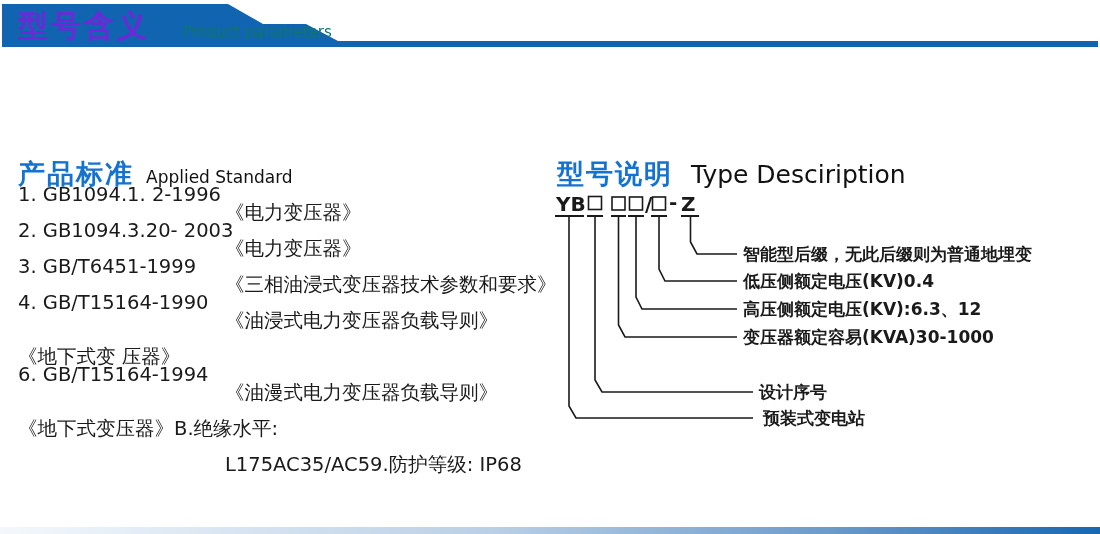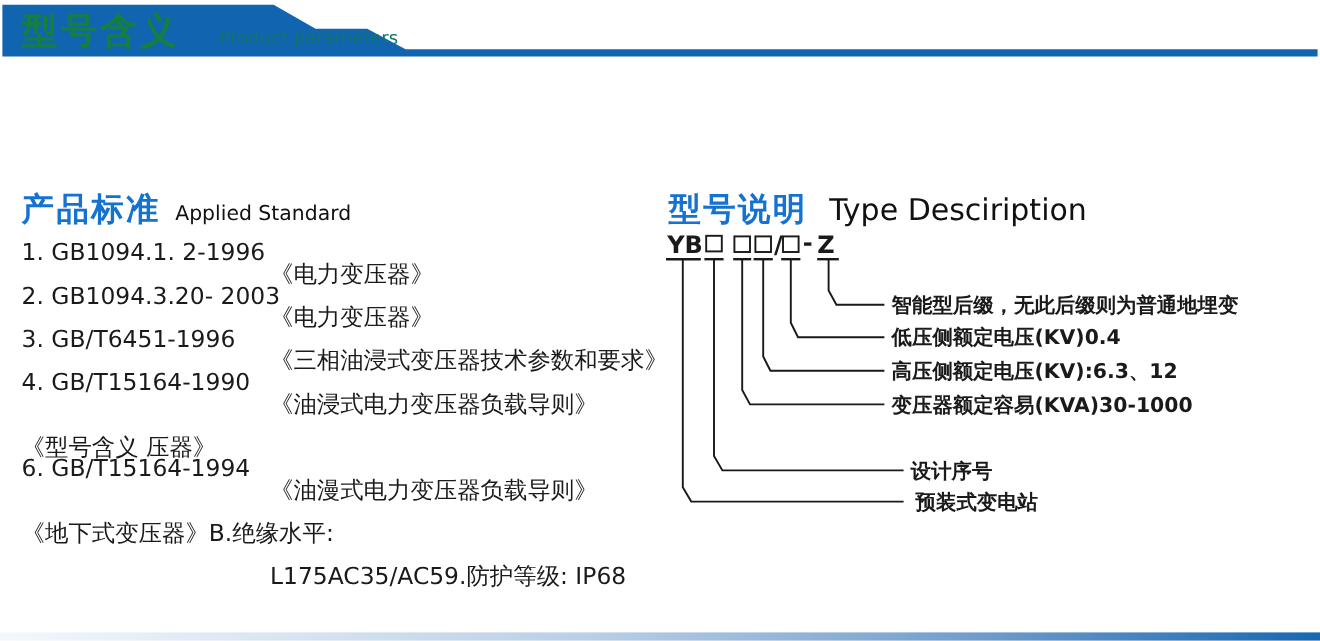--- a/index.html
+++ b/index.html
@@ -1,33 +1,33 @@
 <!DOCTYPE html>
 <html><head>
 <meta charset="utf-8">
 <style>
   html,body{margin:0;padding:0;}
   body{font-family:"DejaVu Sans","Liberation Sans",sans-serif;background:#ffffff;}
   .page{position:relative;width:1100px;height:534px;background:#ffffff;overflow:hidden;}
 
   
   .banner-svg{position:absolute;left:0;top:0;width:1100px;height:50px;}
-  .banner-title{position:absolute;left:18px;top:6px;color:#15803d;font-size:30px;font-weight:bold;letter-spacing:3px;white-space:nowrap;}
+  .banner-title{position:absolute;left:18px;top:6px;color:#6d28d9;font-size:30px;font-weight:bold;letter-spacing:3px;white-space:nowrap;}
   .banner-subtitle{position:absolute;left:183px;top:23px;color:#0f766e;font-size:15px;white-space:nowrap;}
 
   
   .sec-head{position:absolute;display:flex;align-items:baseline;white-space:nowrap;}
   .sec-head-left{left:18px;top:108px;}
   .sec-head-right{left:557px;top:108px;}
   .sec-head .cn{font-size:27px;font-weight:bold;color:#1472d0;letter-spacing:2px;margin-top:48px;}
   .sec-head .en{font-size:17px;color:#111111;margin-left:12px;}
   .sec-head-right .en{font-size:25px;margin-left:18px;}
 
   
-  .std-list{position:absolute;left:18px;top:192px;width:540px;color:#1a1a1a;font-size:19.5px;}
+  .std-list{position:absolute;left:18px;top:176px;width:540px;color:#1a1a1a;font-size:19.5px;}
   .std-row{display:flex;height:36px;align-items:center;white-space:nowrap;}
   .std-code{width:207px;flex:0 0 207px;}
   .std-title{flex:1;margin-top:36px;}
 
   
   .diagram-svg{position:absolute;left:540px;top:185px;width:560px;height:249px;}
   .diagram-svg text{fill:#1a1a1a;font-family:"DejaVu Sans","Liberation Sans",sans-serif;}
   .code-txt{font-size:20px;font-weight:bold;}
   .label-txt{font-size:17px;font-weight:bold;}
   .small-label-txt{font-size:17px;font-weight:bold;}
@@ -60,29 +60,29 @@
   <div class="std-list">
     <div class="std-row">
       <span class="std-code">1. GB1094.1. 2-1996</span>
       <span class="std-title">《电力变压器》</span>
     </div>
     <div class="std-row">
       <span class="std-code">2. GB1094.3.20- 2003</span>
       <span class="std-title">《电力变压器》</span>
     </div>
     <div class="std-row">
-      <span class="std-code">3. GB/T6451-1996</span>
+      <span class="std-code">3. GB/T6451-1999</span>
       <span class="std-title">《三相油浸式变压器技术参数和要求》</span>
     </div>
     <div class="std-row">
       <span class="std-code">4. GB/T15164-1990</span>
       <span class="std-title">《油浸式电力变压器负载导则》</span>
     </div>
     <div class="std-row">
-      <span class="std-title">《型号含义 压器》</span>
+      <span class="std-title">《地下式变 压器》</span>
     </div>
     <div class="std-row">
       <span class="std-code">6. GB/T15164-1994</span>
       <span class="std-title">《油漫式电力变压器负载导则》</span>
     </div>
     <div class="std-row">
       <span class="std-title">《地下式变压器》B.绝缘水平:</span>
     </div>
     <div class="std-row">
       <span class="std-code"></span>

